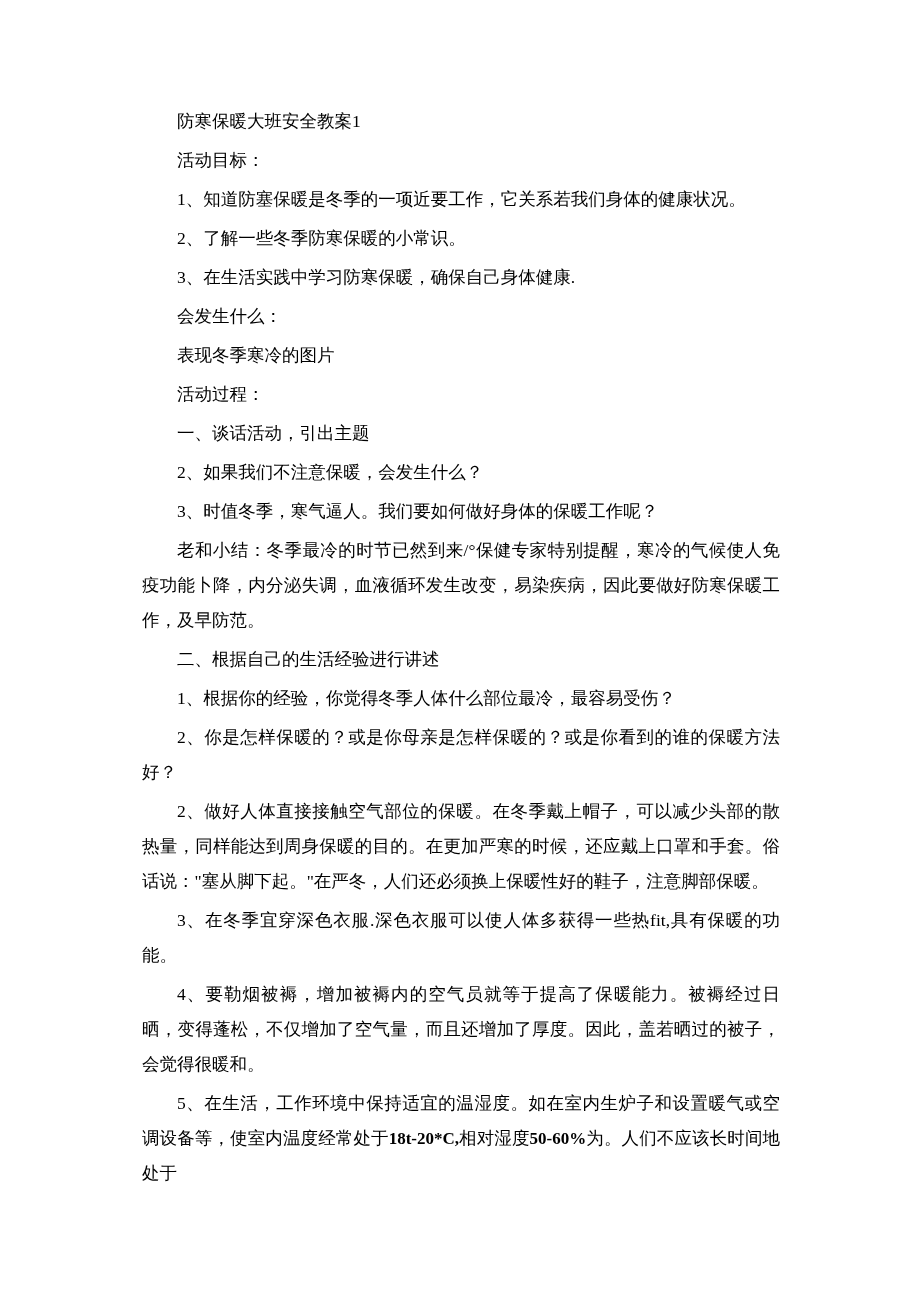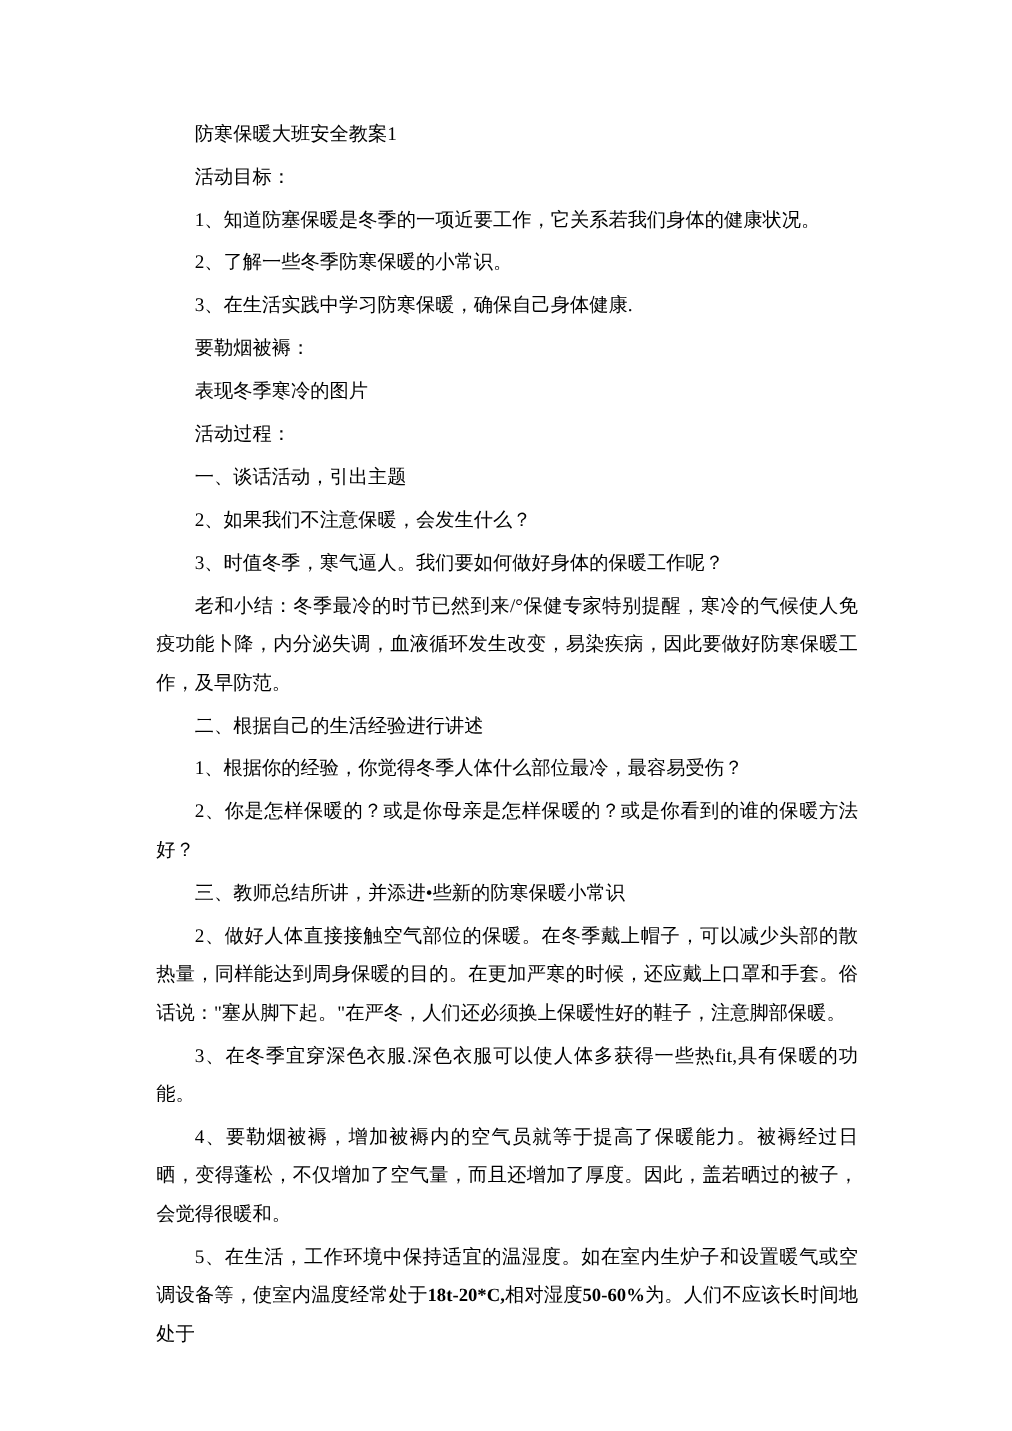--- a/index.html
+++ b/index.html
@@ -45,30 +45,29 @@
 <body>
 
 <div class="page">
 
 
   <p class="para">防寒保暖大班安全教案1</p>
   <p class="para">活动目标：</p>
   <p class="para">1、知道防塞保暖是冬季的一项近要工作，它关系若我们身体的健康状况。</p>
   <p class="para">2、了解一些冬季防寒保暖的小常识。</p>
   <p class="para">3、在生活实践中学习防寒保暖，确保自己身体健康.</p>
-  <p class="para">要勒烟被褥：</p>
+  <p class="para">会发生什么：</p>
   <p class="para">表现冬季寒冷的图片</p>
   <p class="para">活动过程：</p>
   <p class="para">一、谈话活动，引出主题</p>
   <p class="para">2、如果我们不注意保暖，会发生什么？</p>
   <p class="para">3、时值冬季，寒气逼人。我们要如何做好身体的保暖工作呢？</p>
   <p class="para">老和小结：冬季最冷的时节已然到来/°保健专家特别提醒，寒冷的气候使人免疫功能卜降，内分泌失调，血液循环发生改变，易染疾病，因此要做好防寒保暖工作，及早防范。</p>
   <p class="para">二、根据自己的生活经验进行讲述</p>
   <p class="para">1、根据你的经验，你觉得冬季人体什么部位最冷，最容易受伤？</p>
   <p class="para">2、你是怎样保暖的？或是你母亲是怎样保暖的？或是你看到的谁的保暖方法好？</p>
-  <p class="para">三、教师总结所讲，并添进•些新的防寒保暖小常识</p>
   <p class="para">2、做好人体直接接触空气部位的保暖。在冬季戴上帽子，可以减少头部的散热量，同样能达到周身保暖的目的。在更加严寒的时候，还应戴上口罩和手套。俗话说："塞从脚下起。"在严冬，人们还必须换上保暖性好的鞋子，注意脚部保暖。</p>
   <p class="para">3、在冬季宜穿深色衣服.深色衣服可以使人体多获得一些热fit,具有保暖的功能。</p>
   <p class="para">4、要勒烟被褥，增加被褥内的空气员就等于提高了保暖能力。被褥经过日晒，变得蓬松，不仅增加了空气量，而且还增加了厚度。因此，盖若晒过的被子，会觉得很暖和。</p>
 
   <p class="para"><span>5、在生活，工作环境中保持适宜的温湿度。如在室内生炉子和设置暖气或空调设备等，使室内温度经常处于</span><span class="bold-num">18t-20*C,</span><span>相对湿度</span><span class="bold-num">50-60%</span><span>为。人们不应该长时间地处于</span></p>
 
 </div>
 
 </body></html>

